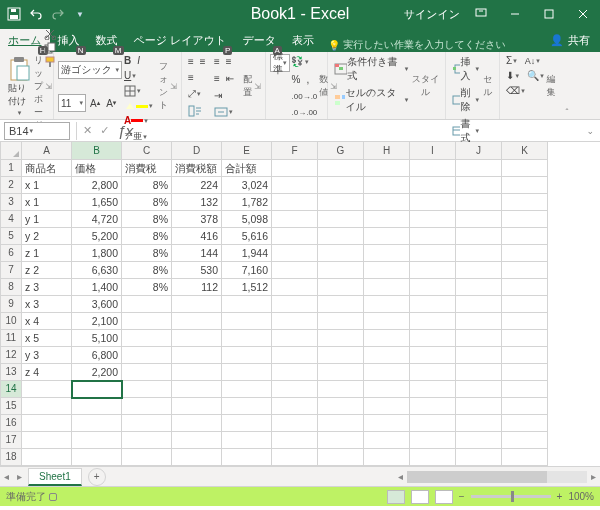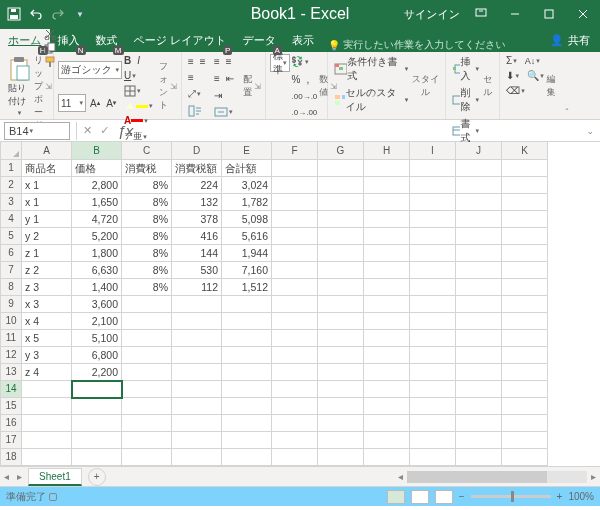--- a/index.html
+++ b/index.html
@@ -47,21 +47,21 @@
 .row { display:flex; }
 .cell { height:17px; border-right:1px solid #d4d4d4; border-bottom:1px solid #d4d4d4; font-size:10.5px; padding:0 3px; line-height:16px; overflow:hidden; white-space:nowrap;}
 .tr { text-align:right; } .tl { text-align:left; }
 .sel { outline:2px solid #217346; outline-offset:-1px; background:#fff; position:relative; z-index:2;}
 .colw-A{width:50px}.colw-B{width:50px}.colw-C{width:50px}.colw-D{width:50px}.colw-E{width:50px}.colw-F{width:46px}.colw-G{width:46px}.colw-H{width:46px}.colw-I{width:46px}.colw-J{width:46px}.colw-K{width:46px}
 .rowhdr.sel-h,.colhdr.sel-h{background:#d6e9d8;color:#217346;}
 .sheettabs { height:20px; border-top:1px solid #d4d4d4; display:flex; align-items:center; background:#f3f2f1; font-size:10px;}
 .stbtn { padding:0 4px; color:#888;}
 .stab { padding:2px 10px; background:#fff; border:1px solid #d4d4d4; border-bottom:2px solid #217346; color:#217346; margin-left:2px;}
 .addsheet { width:18px; height:18px; display:flex; align-items:center; justify-content:center; border:1px solid #d4d4d4; border-radius:50%; margin-left:6px; color:#666;}
-.status { height:20px; background:#7dd3fc; border-top:1px solid #d4d4d4; display:flex; align-items:center; font-size:10px; color:#666; padding:0 6px;}
+.status { height:20px; background:#bef264; border-top:1px solid #d4d4d4; display:flex; align-items:center; font-size:10px; color:#666; padding:0 6px;}
 .status .right { margin-left:auto; display:flex; align-items:center; gap:6px;}
 .viewbtn { width:18px; height:14px; border:1px solid #bbb; background:#fff;}
 .zoomslider { width:80px; height:3px; background:#ccc; position:relative;}
 .zoomslider:before{content:"";position:absolute;left:50%;top:-4px;width:3px;height:11px;background:#888;}
 .rec { width:8px; height:8px; border:1px solid #888; border-radius:2px; display:inline-block; margin-left:3px;}
 svg { display:block; }
 </style>
 </head>
 <body>
 

